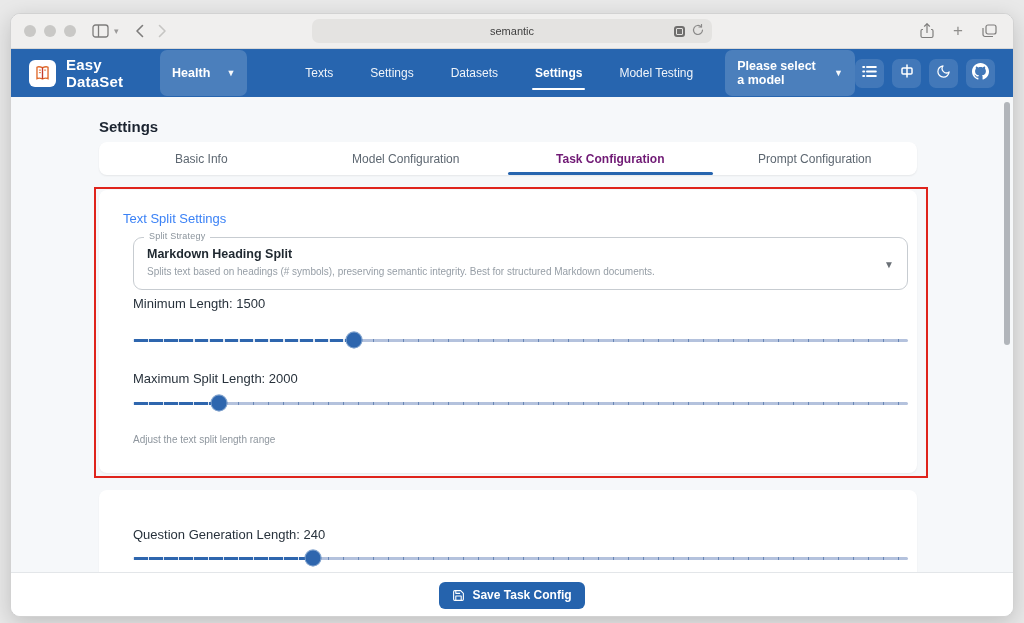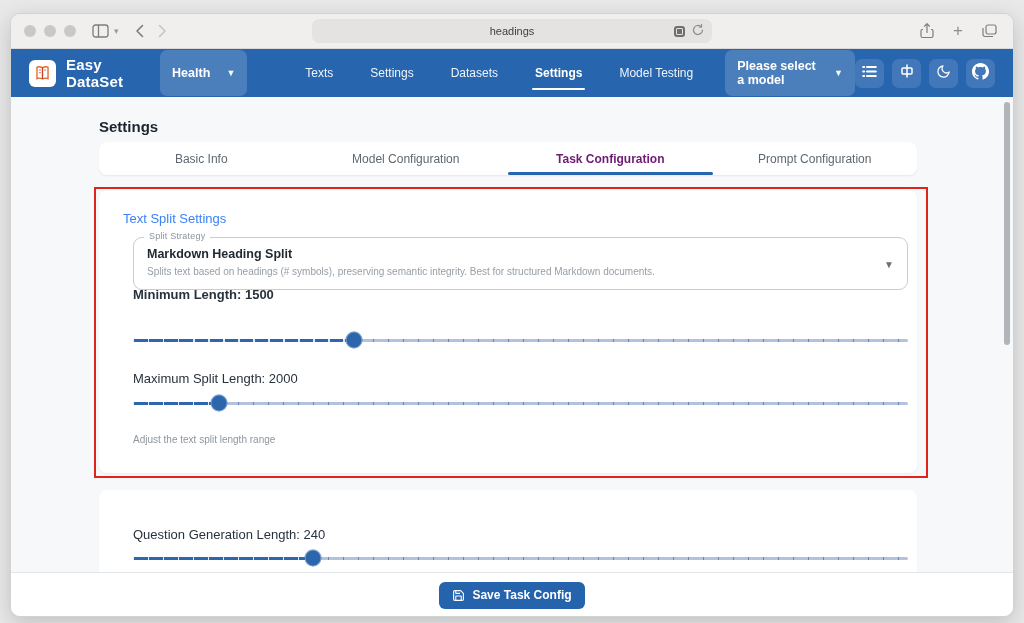--- a/index.html
+++ b/index.html
@@ -130,21 +130,21 @@
             <polyline points="7.5,1.5 2,7 7.5,12.5"></polyline>
           </svg>
       </span>
       <span class="tbtn fwd">
         <svg width="9" height="14" viewBox="0 0 9 14" fill="none" stroke="currentColor" stroke-width="1.6" stroke-linecap="round" stroke-linejoin="round">
             <polyline points="1.5,1.5 7,7 1.5,12.5"></polyline>
           </svg>
       </span>
 
       <div class="urlbar">
-        <span>headings</span>
+        <span>semantic</span>
         <span class="ubicons">
           <span class="ext-badge"></span>
           <span>
             <svg width="12" height="12" viewBox="0 0 12 12" fill="none" stroke="currentColor" stroke-width="1.2" stroke-linecap="round">
               <path d="M10.5 6a4.5 4.5 0 1 1-1.3-3.2"></path>
                 <polyline points="9.5,0.5 9.5,3 7,3" fill="none"></polyline>
             </svg>
           </span>
         </span>
       </div>
@@ -248,21 +248,21 @@
       <div class="card card1">
         <div class="sect-head" style="top:21px;">Text Split Settings</div>
 
         <div class="select-box">
           <span class="legend">Split Strategy</span>
           <span class="sel-value">Markdown Heading Split</span>
           <span class="sel-desc">Splits text based on headings (# symbols), preserving semantic integrity. Best for structured Markdown documents.</span>
           <span class="sel-caret">▼</span>
         </div>
 
-        <div class="ctl-label" style="top:97px;font-weight:bold;">Minimum Length: 1500</div>
+        <div class="ctl-label" style="top:106px;">Minimum Length: 1500</div>
         <div class="slider" style="top:142px;">
           <div class="track"></div>
           <div class="fill" style="width: 28.5%;"></div>
           <div class="thumb" style="left: 28.5%;"></div>
         </div>
 
         <div class="ctl-label" style="top:181px;">Maximum Split Length: 2000</div>
         <div class="slider" style="top:205px;">
           <div class="track"></div>
           <div class="fill" style="width: 11.1%;"></div>

